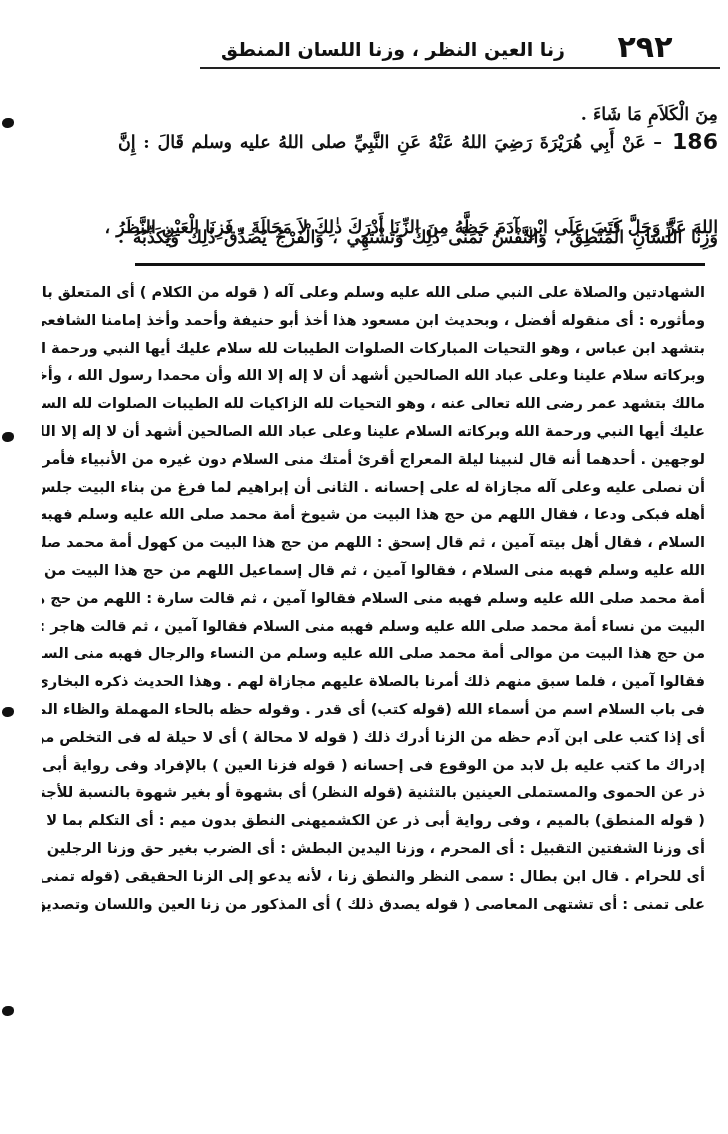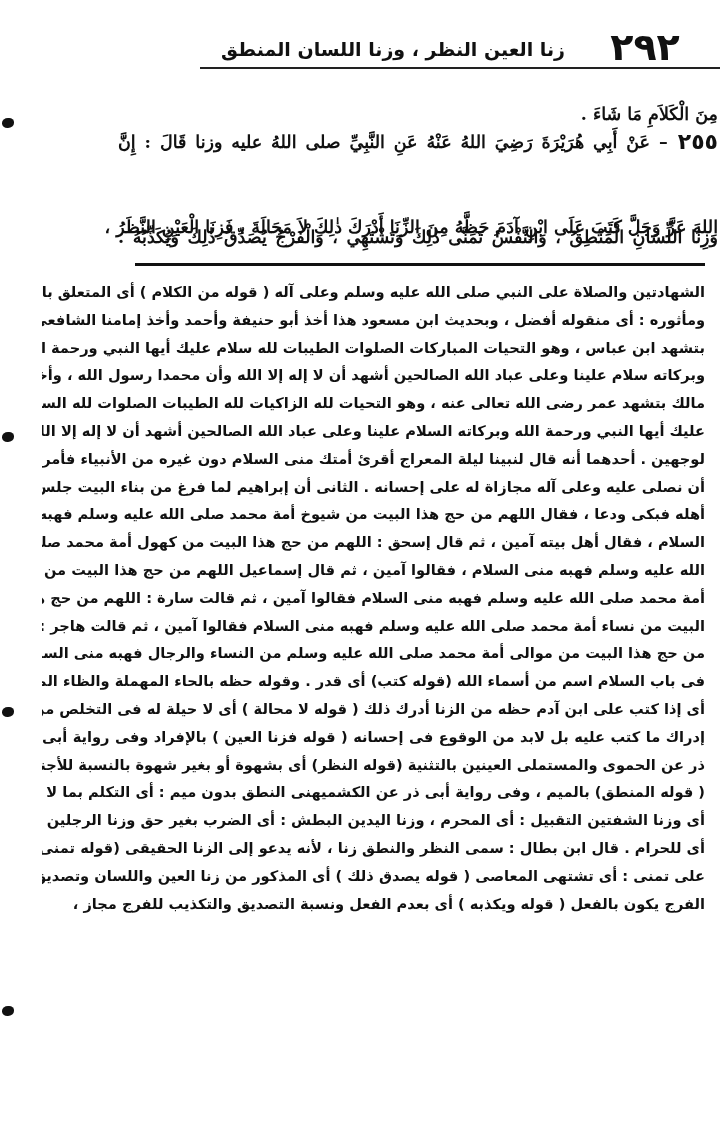--- a/index.html
+++ b/index.html
@@ -5,21 +5,21 @@
     html, body { margin: 0; padding: 0; }
     body {
       width: 728px; height: 1134px; background: #ffffff; position: relative; overflow: hidden;
       font-family: "DejaVu Sans", sans-serif; color: #111;
     }
     .page { position: absolute; left: 0; top: 0; width: 728px; height: 1134px; }
     .header {
       position: absolute; left: 215px; top: 30px; width: 490px; height: 34px;
       direction: rtl; display: flex; align-items: flex-end;
     }
-    .page-number { font-size: 38px; font-weight: bold; width: 120px; text-align: center; line-height: 34px; letter-spacing: 1px; }
+    .page-number { font-size: 30px; font-weight: bold; width: 120px; text-align: center; line-height: 34px; letter-spacing: 1px; }
     .running-title { font-size: 19px; font-weight: bold; margin-right: 20px; line-height: 30px; }
     .header-rule { position: absolute; left: 200px; top: 67px; width: 520px; height: 2px; background: #222; }
 
     .matn { position: absolute; left: 118px; width: 600px; direction: rtl; text-align: justify;
       font-family: "DejaVu Serif", serif; font-weight: bold; }
     .matn .line { position: absolute; right: 0; white-space: nowrap; font-size: 17.5px; line-height: 34px; }
     .matn .line.justify { left: 0; text-align-last: justify; text-align: justify; }
     .hadith-num { font-family: "DejaVu Sans", sans-serif; font-size: 22px; font-weight: bold; }
 
     .mid-rule { position: absolute; left: 135px; top: 263px; width: 570px; height: 3px; background: #111; }
@@ -40,22 +40,22 @@
 
   <div class="header">
     <div class="page-number">٢٩٢</div>
     <div class="running-title">زنا العين النظر ، وزنا اللسان المنطق</div>
   </div>
   <div class="header-rule"></div>
 
   <div class="matn" style="top:0;">
     <div class="line" style="top:97px;">مِنَ الْكَلاَمِ مَا شَاءَ .</div>
     <div class="line justify" style="top:125px; display:flex; gap:10px; direction:rtl;">
-      <span class="hadith-num">٢٥٥</span>
-      <span style="flex:1; text-align:justify; text-align-last:justify;">– عَنْ أَبِي هُرَيْرَةَ رَضِيَ اللهُ عَنْهُ عَنِ النَّبِيِّ صلى اللهُ عليه وزنا قَالَ : إِنَّ</span>
+      <span class="hadith-num">186</span>
+      <span style="flex:1; text-align:justify; text-align-last:justify;">– عَنْ أَبِي هُرَيْرَةَ رَضِيَ اللهُ عَنْهُ عَنِ النَّبِيِّ صلى اللهُ عليه وسلم قَالَ : إِنَّ</span>
     </div>
     <div class="line justify" style="top:170px;margin-top:40px;">اللهَ عَزَّ وَجَلَّ كَتَبَ عَلَى ابْنِ آدَمَ حَظَّهُ مِنَ الزِّنَا أَدْرَكَ ذٰلِكَ لاَ مَحَالَةَ ، فَزِنَا الْعَيْنِ النَّظَرُ ،</div>
     <div class="line justify" style="top:220px;">وَزِنَا اللِّسَانِ الْمَنْطِقُ ، وَالنَّفْسُ تَمَنَّى ذٰلِكَ وَتَشْتَهِي ، وَالْفَرْجُ يُصَدِّقُ ذٰلِكَ وَيُكَذِّبُهُ .</div>
   </div>
 
   <div class="mid-rule"></div>
 
   <div class="sharh">
     <div class="line">الشهادتين والصلاة على النبي صلى الله عليه وسلم وعلى آله  ( قوله من الكلام ) أى المتعلق بالدعاء</div>
     <div class="line">ومأثوره : أى منقوله أفضل ، وبحديث ابن مسعود هذا أخذ أبو حنيفة وأحمد وأخذ إمامنا الشافعي</div>
@@ -64,28 +64,28 @@
     <div class="line">مالك بتشهد عمر رضى الله تعالى عنه ، وهو التحيات لله الزاكيات لله الطيبات الصلوات لله السلام</div>
     <div class="line">عليك أيها النبي ورحمة الله وبركاته السلام علينا وعلى عباد الله الصالحين أشهد أن لا إله إلا الله</div>
     <div class="line">لوجهين . أحدهما أنه قال لنبينا ليلة المعراج أقرئ أمتك منى السلام دون غيره من الأنبياء فأمرنا نبينا</div>
     <div class="line">أن نصلى عليه وعلى آله مجازاة له على إحسانه . الثانى أن إبراهيم لما فرغ من بناء البيت جلس مع</div>
     <div class="line">أهله فبكى ودعا ، فقال اللهم من حج هذا البيت من شيوخ أمة محمد صلى الله عليه وسلم فهبه منى</div>
     <div class="line">السلام ، فقال أهل بيته آمين ، ثم قال إسحق : اللهم من حج هذا البيت من كهول أمة محمد صلى</div>
     <div class="line">الله عليه وسلم فهبه منى السلام ، فقالوا آمين ، ثم قال إسماعيل اللهم من حج هذا البيت من شباب</div>
     <div class="line">أمة محمد صلى الله عليه وسلم فهبه منى السلام فقالوا آمين ، ثم قالت سارة :  اللهم من حج هذا</div>
     <div class="line">البيت من نساء أمة محمد صلى الله عليه وسلم فهبه منى السلام فقالوا آمين ، ثم قالت هاجر : اللهم</div>
     <div class="line">من حج هذا البيت من موالى أمة محمد صلى الله عليه وسلم من النساء والرجال فهبه منى السلام</div>
+    <div class="line">فقالوا آمين ، فلما سبق منهم ذلك أمرنا بالصلاة عليهم مجازاة لهم . وهذا الحديث ذكره البخارى</div>
     <div class="line">فى باب السلام اسم من أسماء الله (قوله كتب) أى قدر . وقوله حظه بالحاء المهملة والظاء المشالة :</div>
     <div class="line">أى إذا كتب على ابن آدم حظه من الزنا أدرك ذلك  ( قوله لا محالة )  أى لا حيلة له فى التخلص من</div>
     <div class="line">إدراك ما كتب عليه بل لابد من الوقوع فى إحسانه  ( قوله فزنا العين ) بالإفراد وفى رواية أبى</div>
     <div class="line">ذر عن الحموى والمستملى العينين بالتثنية (قوله النظر) أى بشهوة أو بغير شهوة بالنسبة للأجنبية</div>
     <div class="line">( قوله المنطق) بالميم ، وفى رواية أبى ذر عن الكشميهنى النطق بدون ميم : أى التكلم بما لا يحل :</div>
     <div class="line">أى وزنا الشفتين التقبيل : أى المحرم ، وزنا اليدين البطش : أى الضرب بغير حق وزنا الرجلين المشى</div>
     <div class="line">أى للحرام . قال ابن بطال : سمى النظر والنطق زنا ، لأنه يدعو إلى الزنا الحقيقى (قوله تمنى) بحذف</div>
     <div class="line">على تمنى : أى تشتهى المعاصى  ( قوله يصدق ذلك ) أى المذكور من زنا العين واللسان وتصديق</div>
-    <div class="line last">الفرج يكون بالفعل  ( قوله ويكذبه )  أى بعدم الفعل ونسبة التصديق والتكذيب للفرج مجاز ،</div>
   </div>
 
   <div class="margin-mark" style="left:2px; top:118px;"></div>
   <div class="margin-mark" style="left:2px; top:432px;"></div>
   <div class="margin-mark" style="left:2px; top:707px;"></div>
   <div class="margin-mark" style="left:2px; top:1006px;"></div>
 </div>
 
 </body></html>

